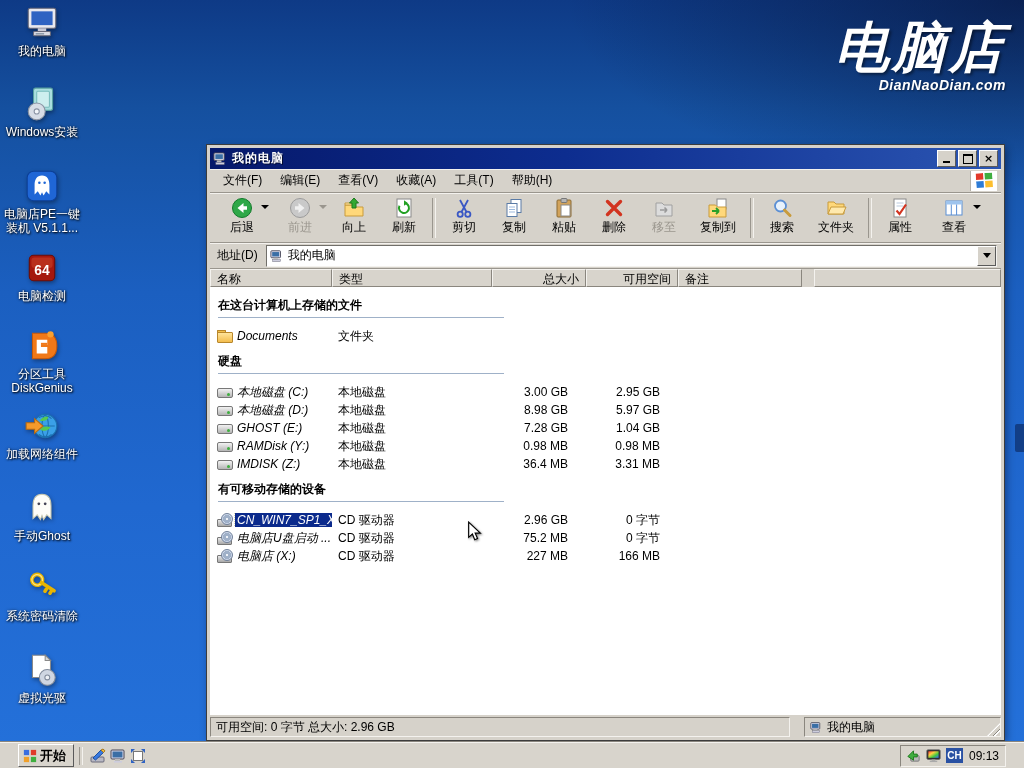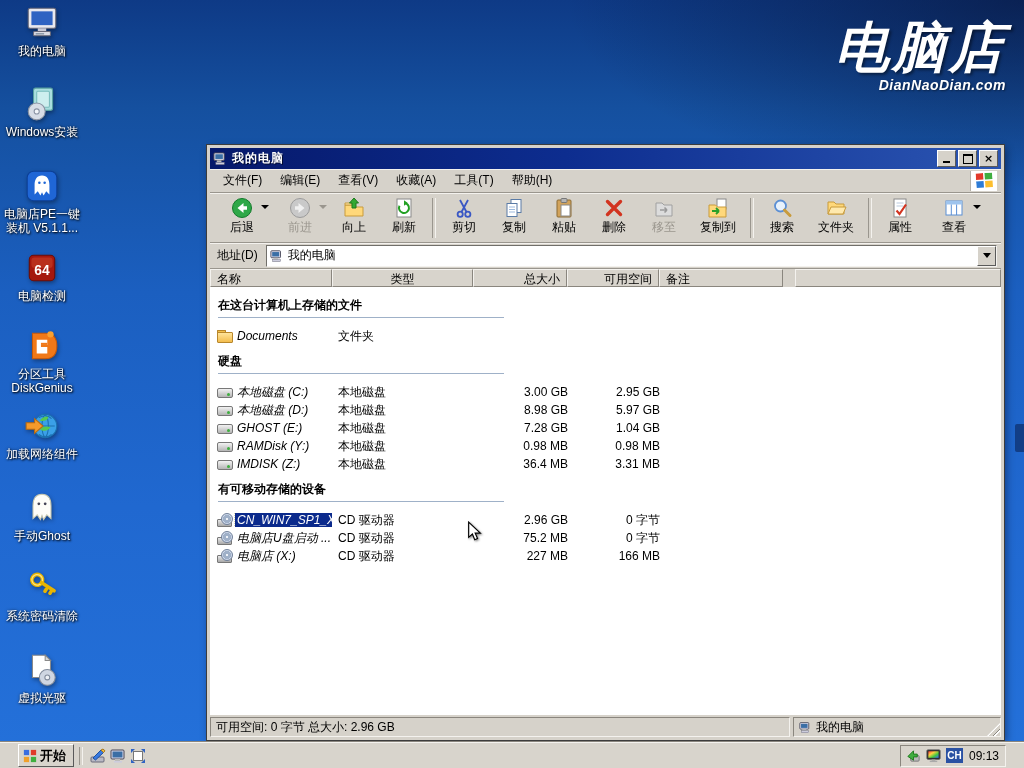--- a/index.html
+++ b/index.html
@@ -73,21 +73,21 @@
   .addricon svg{width:14px;height:14px;display:block;}
   .addrtext{flex:1;font-size:12px;color:#000;}
   .addrbtn{width:17px;height:18px;background:#d6d2ca;border:1px solid;border-color:#fff #5a5a5a #5a5a5a #fff;
     display:flex;align-items:center;justify-content:center;cursor:pointer;}
   .addrbtn i{width:0;height:0;border-left:4px solid transparent;border-right:4px solid transparent;border-top:5px solid #000;}
 
   .colheaders{height:18px;flex:0 0 18px;display:flex;background:#d6d2ca;font-size:12px;}
   .col{box-sizing:border-box;background:#d8d4cc;border:1px solid;border-color:#f4f2ee #8a867e #8a867e #f4f2ee;
     padding:1px 6px 0 6px;color:#000;white-space:nowrap;overflow:hidden;cursor:pointer;}
   .c-name{width:122px;}
-  .c-type{width:141px;text-align:center;}
+  .c-type{width:160px;}
   .c-size{width:94px;text-align:right;}
   .c-free{width:92px;text-align:right;}
   .c-note{width:124px;}
   .c-gap{width:4px;background:transparent;border:0;}
   .c-fill{flex:1;cursor:default;}
 
   .listarea{flex:1;background:#fff;overflow:hidden;font-size:12px;color:#000;padding-top:2px;}
   .gtitle{font-weight:bold;margin:8px 8px 9px 8px;width:286px;padding-bottom:3px;
     border-bottom:1px solid #9fb1c8;}
   .row{display:flex;align-items:center;height:18px;}
@@ -108,21 +108,21 @@
   .ic-drive::after{content:"";position:absolute;left:0;top:3px;width:14px;height:8px;
     background:linear-gradient(#f2f2f2,#b5b5b5);border:1px solid #787878;border-radius:2px;}
   .ic-drive::before{content:"";position:absolute;left:10px;top:8px;width:3px;height:3px;z-index:1;
     background:#3fae3f;border-radius:50%;}
   .ic-cd::before{content:"";position:absolute;left:0;top:6px;width:13px;height:6px;
     background:linear-gradient(#e8e8e8,#a8a8a8);border:1px solid #787878;border-radius:1px;}
   .ic-cd::after{content:"";position:absolute;left:4px;top:0;width:10px;height:10px;border-radius:50%;
     background:radial-gradient(circle at 50% 50%, #eef2f8 0 18%, #9fb0c8 19% 55%, #cdd8ea 56% 100%);
     border:1px solid #70809a;}
 
-  .statusbar{height:20px;flex:0 0 20px;display:flex;align-items:stretch;background:#d6d2ca;gap:3px;padding-top:2px;position:relative;}
+  .statusbar{height:20px;flex:0 0 20px;display:flex;align-items:stretch;background:#d6d2ca;gap:14px;padding-top:2px;position:relative;}
   .stcell{box-sizing:border-box;border:1px solid;border-color:#8a867e #f4f2ee #f4f2ee #8a867e;
     font-size:12px;display:flex;align-items:center;padding:0 5px;color:#000;}
   .st-left{width:580px;}
   .st-right{flex:1;gap:4px;}
   .st-right svg{width:13px;height:13px;}
   .grip{position:absolute;right:1px;bottom:1px;width:13px;height:13px;
     background:repeating-linear-gradient(135deg,transparent 0 3px,#8a867e 3px 4px,#fff 4px 5px);
     clip-path:polygon(100% 0,100% 100%,0 100%);}
 
   

